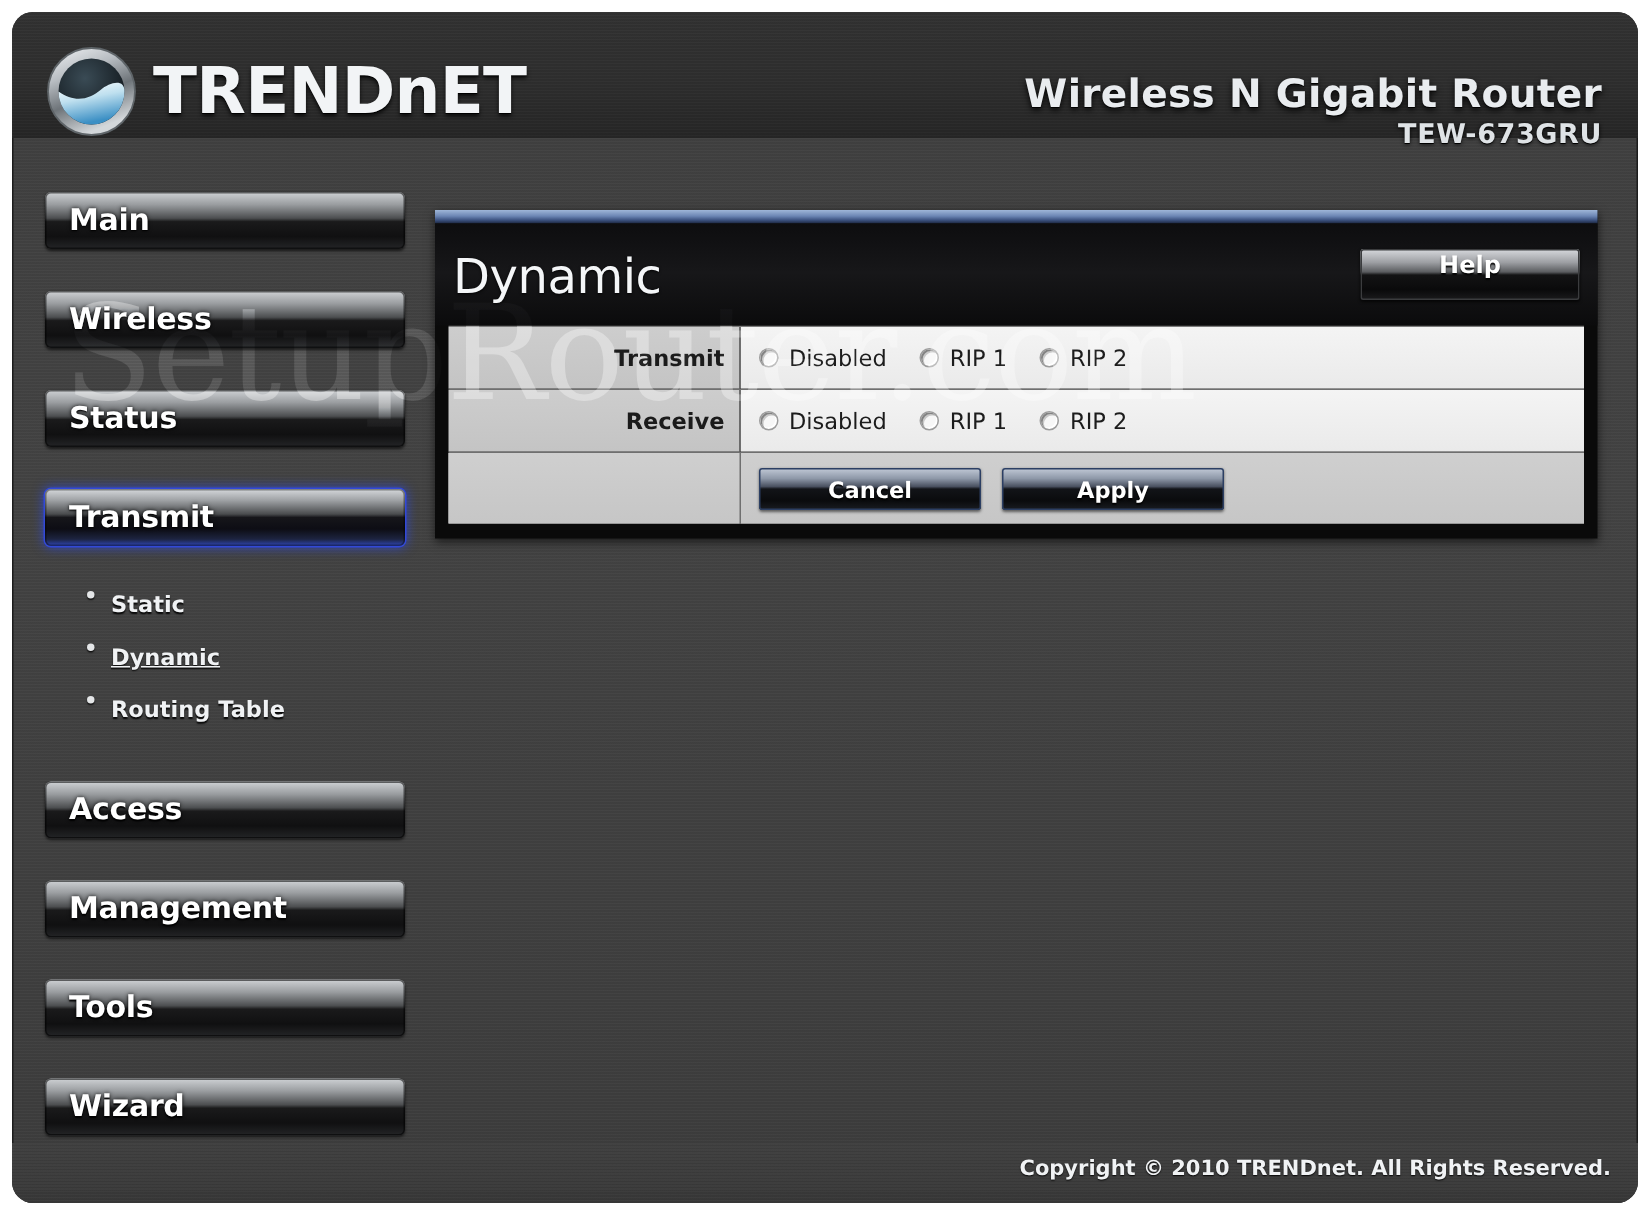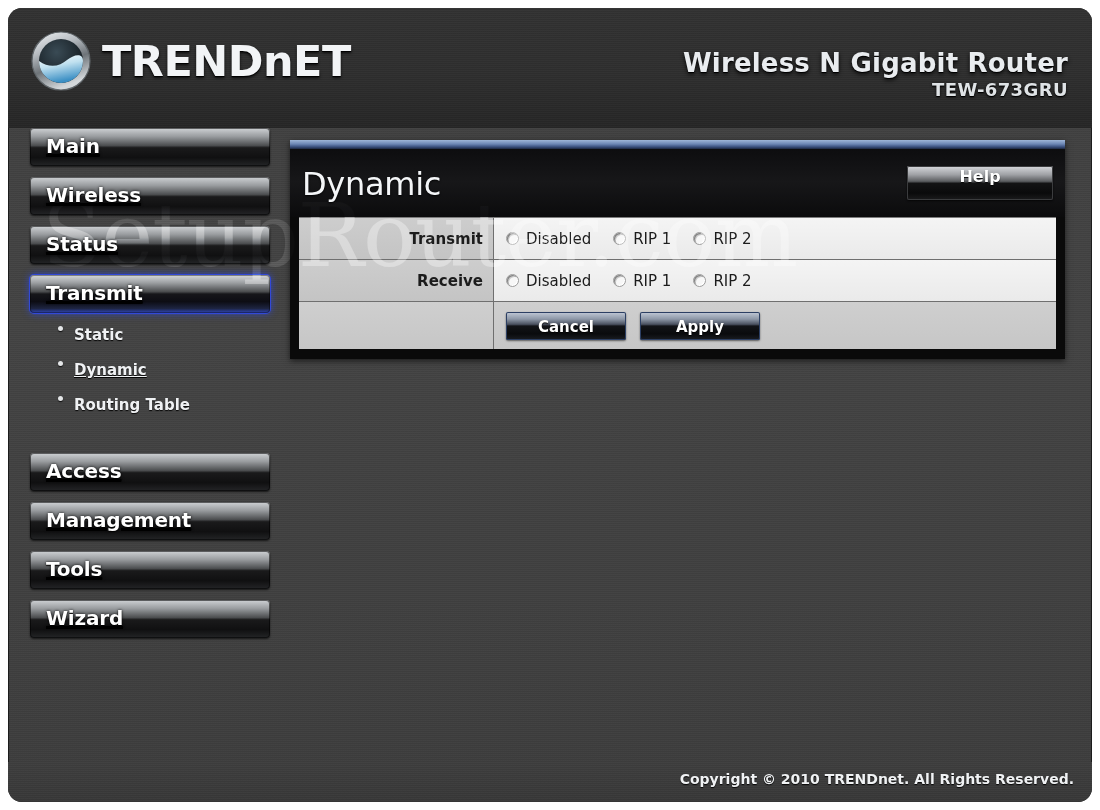--- a/index.html
+++ b/index.html
@@ -32,21 +32,21 @@
     border-radius: 14px;
     box-shadow: inset 0 0 0 1px #1c1c1c;
     overflow: hidden;
   }
 
   
   #header {
     position: absolute;
     left: 0; top: 0;
     width: 1084px;
-    height: 120px;
+    height: 84px;
     background:
       repeating-linear-gradient(to bottom,
         rgba(255,255,255,0.02) 0px,
         rgba(255,255,255,0.02) 1px,
         rgba(0,0,0,0.03) 1px,
         rgba(0,0,0,0.03) 2px),
       linear-gradient(to bottom, #323232 0%, #2e2e2e 55%, #262626 100%);
   }
 
   .logo-wrap {
@@ -100,31 +100,30 @@
   
   #sidebar {
     position: absolute;
     left: 22px;
     top: 120px;
     width: 240px;
   }
   .nav-btn {
     position: relative;
     height: 38px;
-    margin-bottom: 11px;
+    margin-bottom: 28px;
     border-radius: 4px;
     background: linear-gradient(to bottom,
         #cfd2d5 0%, #9a9da0 22%, #4c4e50 46%,
         #1a1a1b 52%, #101011 78%, #242527 100%);
     box-shadow: 0 1px 2px rgba(0,0,0,0.65),
                 inset 0 0 0 1px rgba(0,0,0,0.55);
     display: flex;
     align-items: center;
     cursor: pointer;
-    text-decoration: underline;
   }
   .nav-btn > span {
     padding-left: 16px;
     font-size: 20px;
     font-weight: bold;
     color: #ffffff;
     text-shadow: 0 1px 1px rgba(0,0,0,0.95), 0 0 3px rgba(0,0,0,0.8);
     font-family: "DejaVu Sans", sans-serif;
     letter-spacing: -0.2px;
     position: relative;
@@ -288,21 +287,21 @@
     flex: none;
   }
   .radio-text {
     font-size: 15px;
     color: #1c1c1c;
     font-family: "DejaVu Sans", sans-serif;
   }
 
   
   .act-btn {
-    width: 120px;
+    width: 148px;
     height: 28px;
     border-radius: 2px;
     background: linear-gradient(to bottom,
         #c3cbd8 0%, #8e98a8 25%, #4a5160 44%,
         #121418 50%, #0a0b0d 78%, #1a1d22 100%);
     box-shadow: inset 0 0 0 1px #2c3f63,
                 0 1px 2px rgba(0,0,0,0.55);
     display: flex;
     align-items: center;
     justify-content: center;

